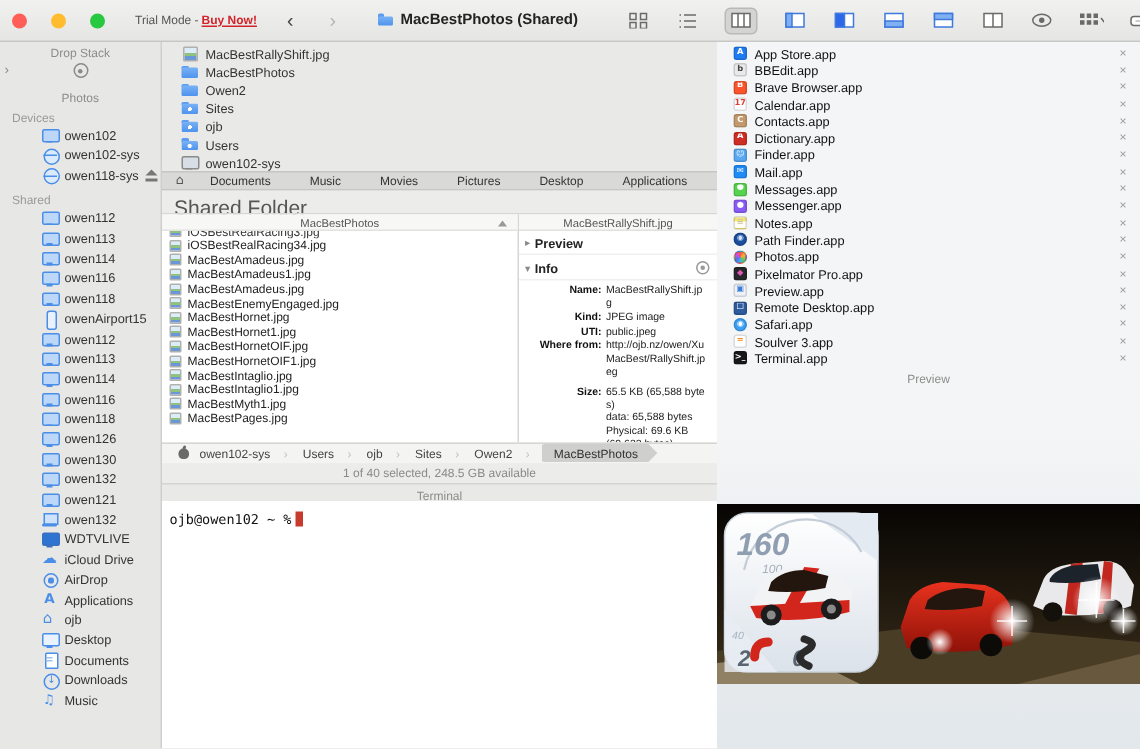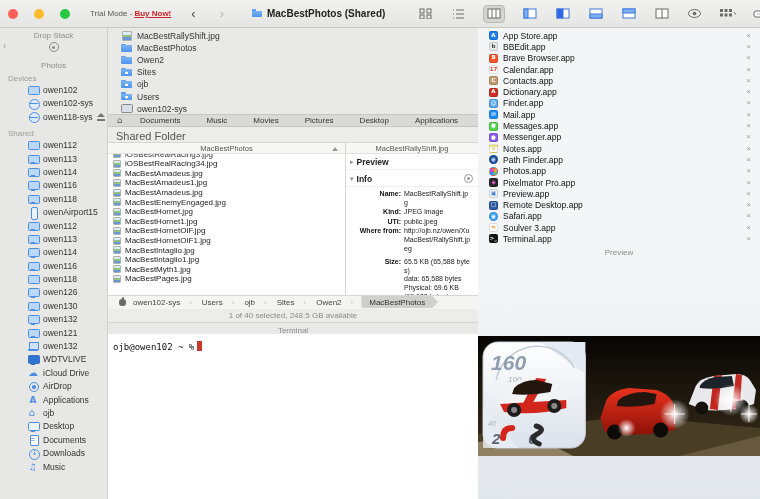--- a/index.html
+++ b/index.html
@@ -78,21 +78,21 @@
 [data-icon="home-gray"]::before{content:"⌂";position:absolute;left:0.5px;top:-0.5px;color:#555;font-size:10px;line-height:11px}
 [data-icon="gear"]::before{content:"";position:absolute;left:1px;top:1px;width:7px;height:7px;border:1px solid #999;border-radius:50%}
 [data-icon="gear"]::after{content:"";position:absolute;left:3.8px;top:3.8px;width:3px;height:3px;background:#999;border-radius:50%}
 
 .middle{width:370px;flex:0 0 370px;display:flex;flex-direction:column;background:#e9e9e7;min-width:0}
 .selpath-list{height:86px;flex:0 0 86px;padding-left:13px;padding-top:2px}
 .sp-row{display:flex;align-items:center;gap:5px;height:12.1px;font-size:8.5px;color:#333;white-space:nowrap}
 .tabbar{height:13px;flex:0 0 13px;background:#d9d9d7;border-top:1px solid #c6c6c4;border-bottom:1px solid #c6c6c4;display:flex;align-items:center;font-size:8px;color:#333;padding-left:8px}
 .tabbar .ico{transform:scale(.85)}
 .tab{padding:0 13px;white-space:nowrap}
-.sharedfolder{height:15px;flex:0 0 15px;font-size:11px;color:#555;padding:3px 0 0 8px;background:#ececea}
+.sharedfolder{height:15px;flex:0 0 15px;font-size:14px;color:#555;padding:3px 0 0 8px;background:#ececea}
 .cols{flex:1;display:flex;min-height:0;border-top:1px solid #d6d6d4}
 .filelist{width:238px;flex:0 0 238px;background:#fff;border-right:1px solid #d6d6d4;display:flex;flex-direction:column;min-height:0}
 .list-hdr{height:11px;flex:0 0 11px;background:#f7f7f5;border-bottom:1px solid #e2e2e0;font-size:7.5px;color:#555;text-align:center;position:relative;line-height:11px}
 .caret-up{position:absolute;right:7px;top:3.5px;width:0;height:0;border-left:3px solid transparent;border-right:3px solid transparent;border-bottom:4px solid #999}
 .rows{flex:1;overflow:hidden;font-size:8px;color:#222}
 .frow{display:flex;align-items:center;gap:4px;height:9.6px;padding-left:4px;white-space:nowrap}
 .partialwrap{height:5px;overflow:hidden}
 .partialwrap .frow{margin-top:-4.5px;color:#333}
 .infopane{flex:1;background:#fff;display:flex;flex-direction:column;min-width:0;min-height:0;overflow:hidden}
 .disc-row{font-weight:bold;font-size:8.5px;color:#222;display:flex;align-items:center;gap:3px;padding:3px 4px 2px;border-bottom:1px solid #f0f0ee}

